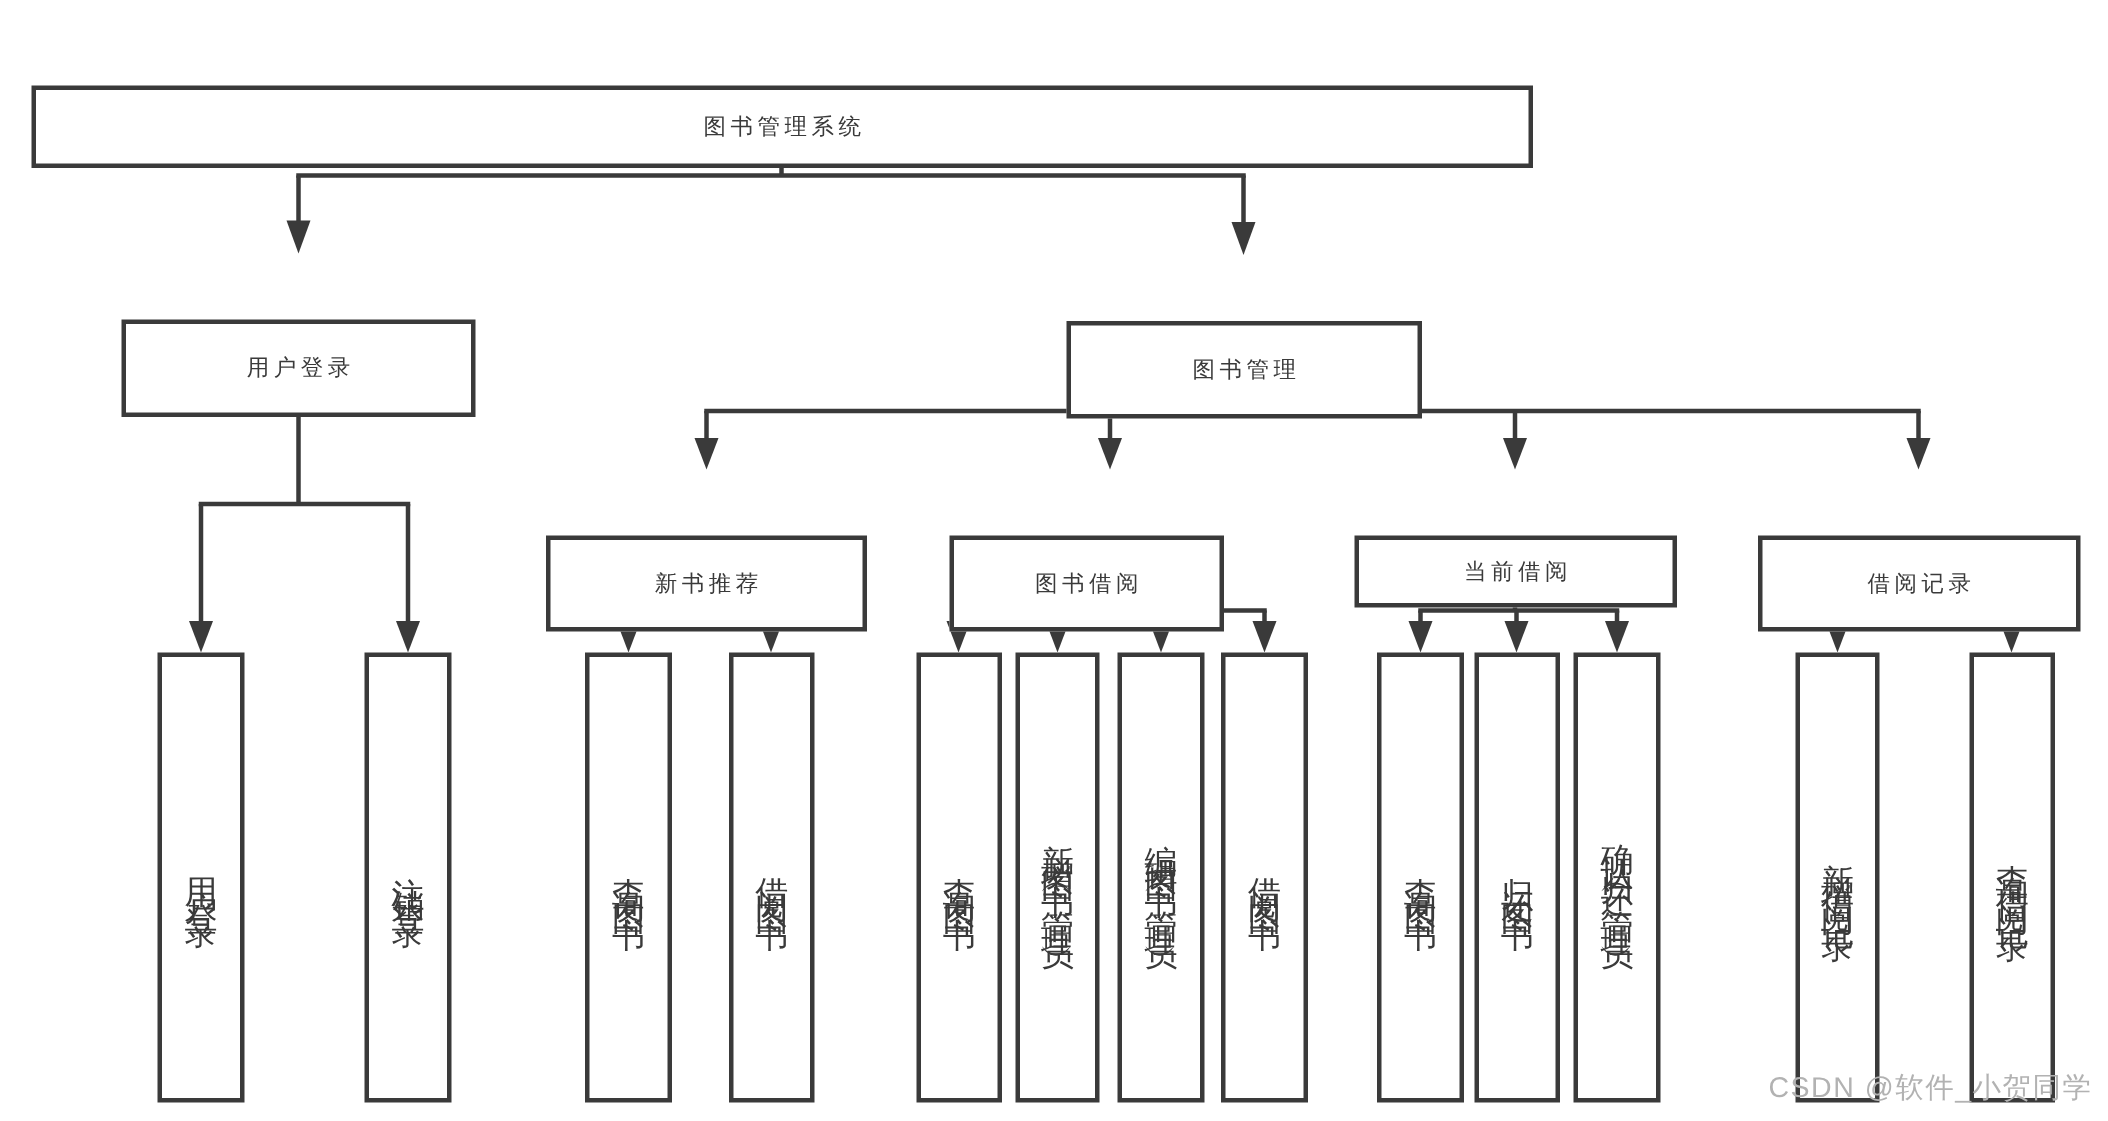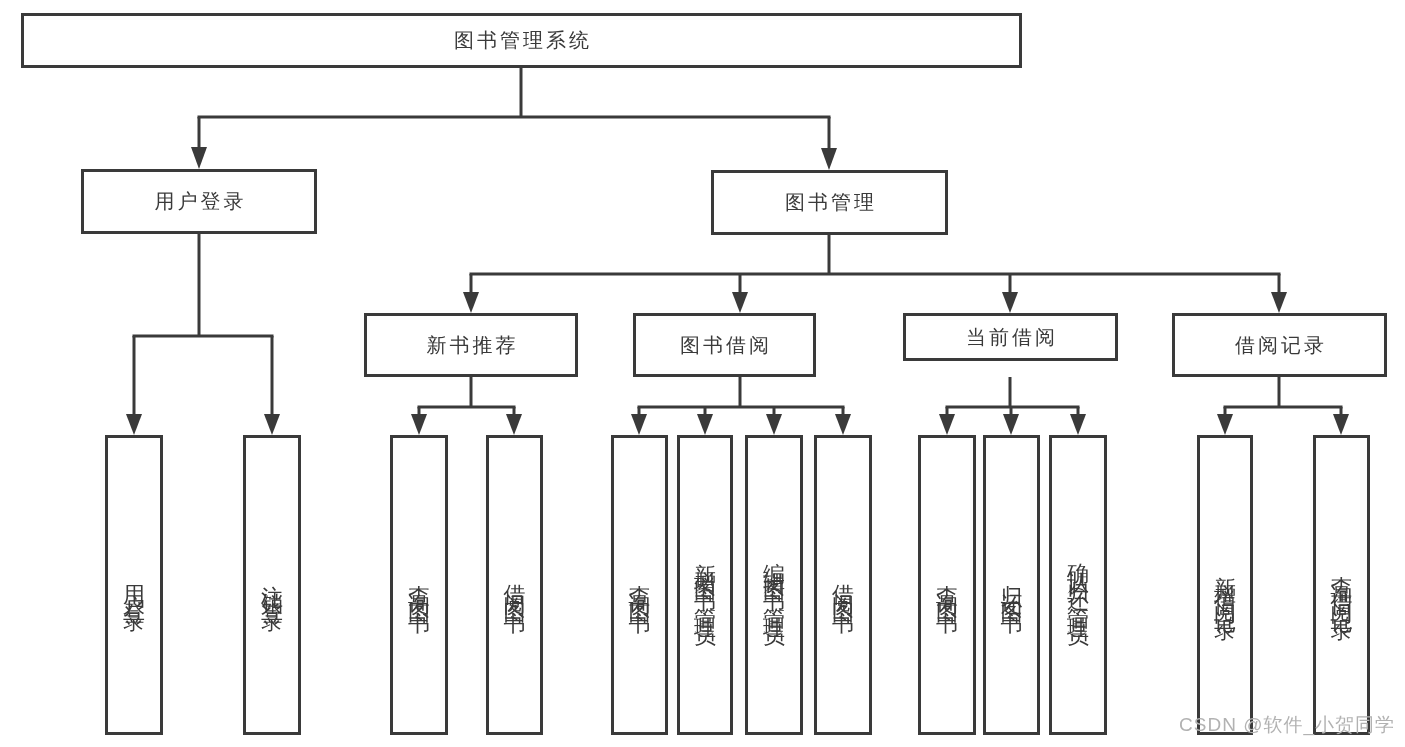--- a/index.html
+++ b/index.html
@@ -19,24 +19,25 @@
   #connectors{position:absolute;left:0;top:0;width:1405px;height:747px;}
   .edge{stroke:var(--line);stroke-width:3;fill:none;}
   .arrowhead{fill:var(--line);stroke:none;}
   .node{
     position:absolute;
     box-sizing:border-box;
     border:3px solid var(--line);
     background:var(--bg);
     display:flex;align-items:center;justify-content:center;
     color:var(--text);
-    font-size:20px;
+    font-size:15px;
     letter-spacing:3px;
     text-indent:3px;
     white-space:nowrap;
+    margin-top:44px;
   }
   .vnode{
     position:absolute;
     box-sizing:border-box;
     border:3px solid var(--line);
     background:var(--bg);
     display:flex;align-items:center;justify-content:center;
     color:var(--text);
     font-size:22px;
     writing-mode:vertical-rl;

